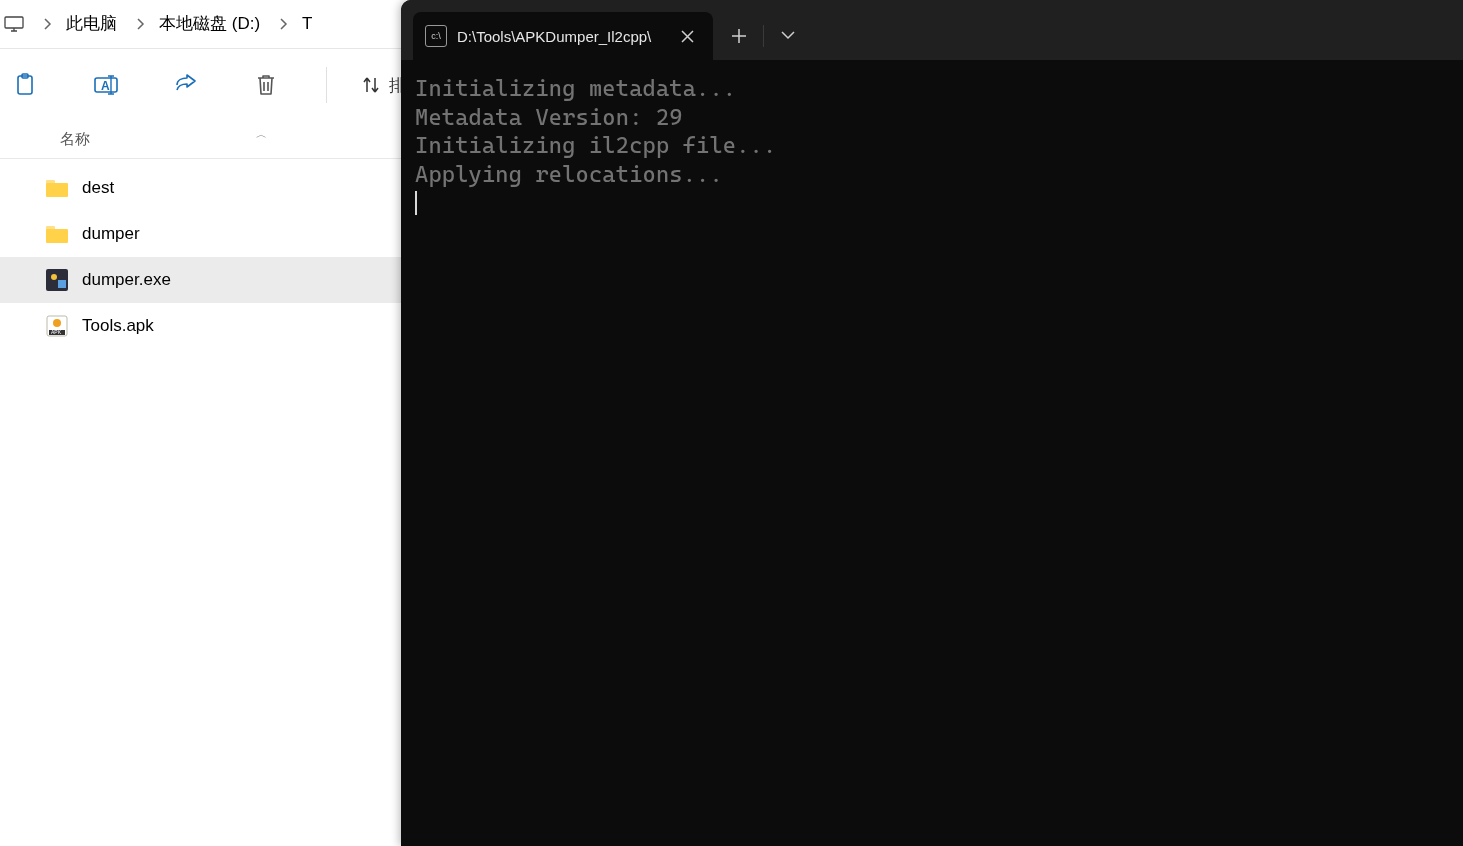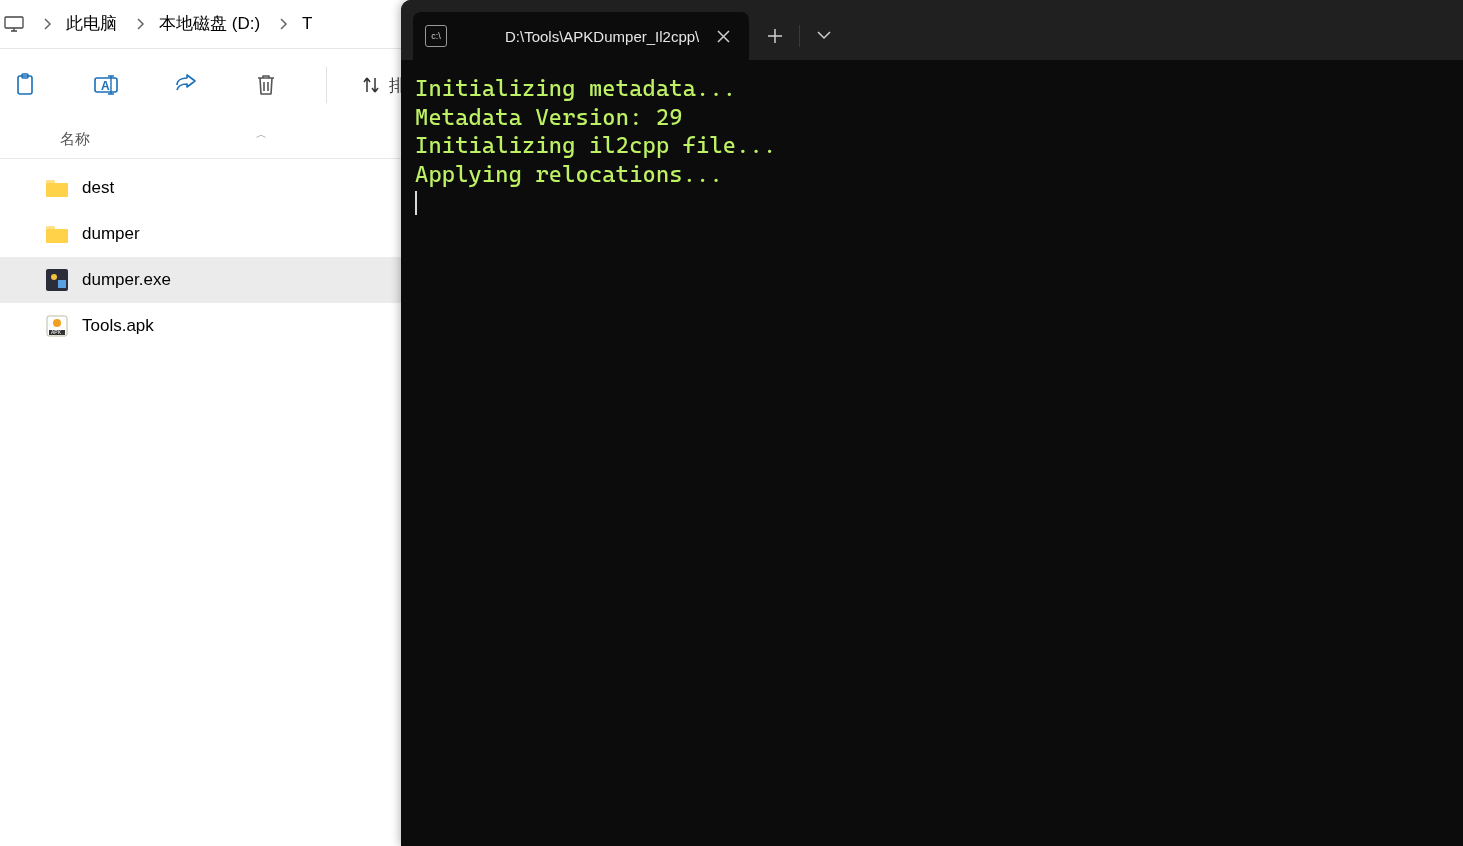--- a/index.html
+++ b/index.html
@@ -131,21 +131,20 @@
       gap: 10px;
       min-width: 300px;
       max-width: 360px;
       position: relative;
     }
     .term-tab .t-title {
       white-space: nowrap;
       overflow: hidden;
       text-overflow: clip;
       flex: 1;
-      margin-left: 48px;
     }
     .term-tab .t-close {
       width: 28px;
       height: 28px;
       display: flex;
       align-items: center;
       justify-content: center;
       color: #cfcfcf;
       cursor: pointer;
     }
@@ -176,21 +175,21 @@
       cursor: pointer;
     }
     .tc-sep { width: 1px; height: 22px; background: #3a3a3a; margin: 0 2px; }
 
     .term-body {
       flex: 1;
       padding: 14px 14px;
       font-family: "Cascadia Mono", "Consolas", monospace;
       font-size: 22.5px;
       line-height: 1.27;
-      color: #bef264;
+      color: #737373;
       white-space: pre;
       letter-spacing: .2px;
       position: relative;
     }
     .term-cursor {
       position: absolute;
       width: 1.5px;
       height: 24px;
       background: #d9d9d9;
     }

